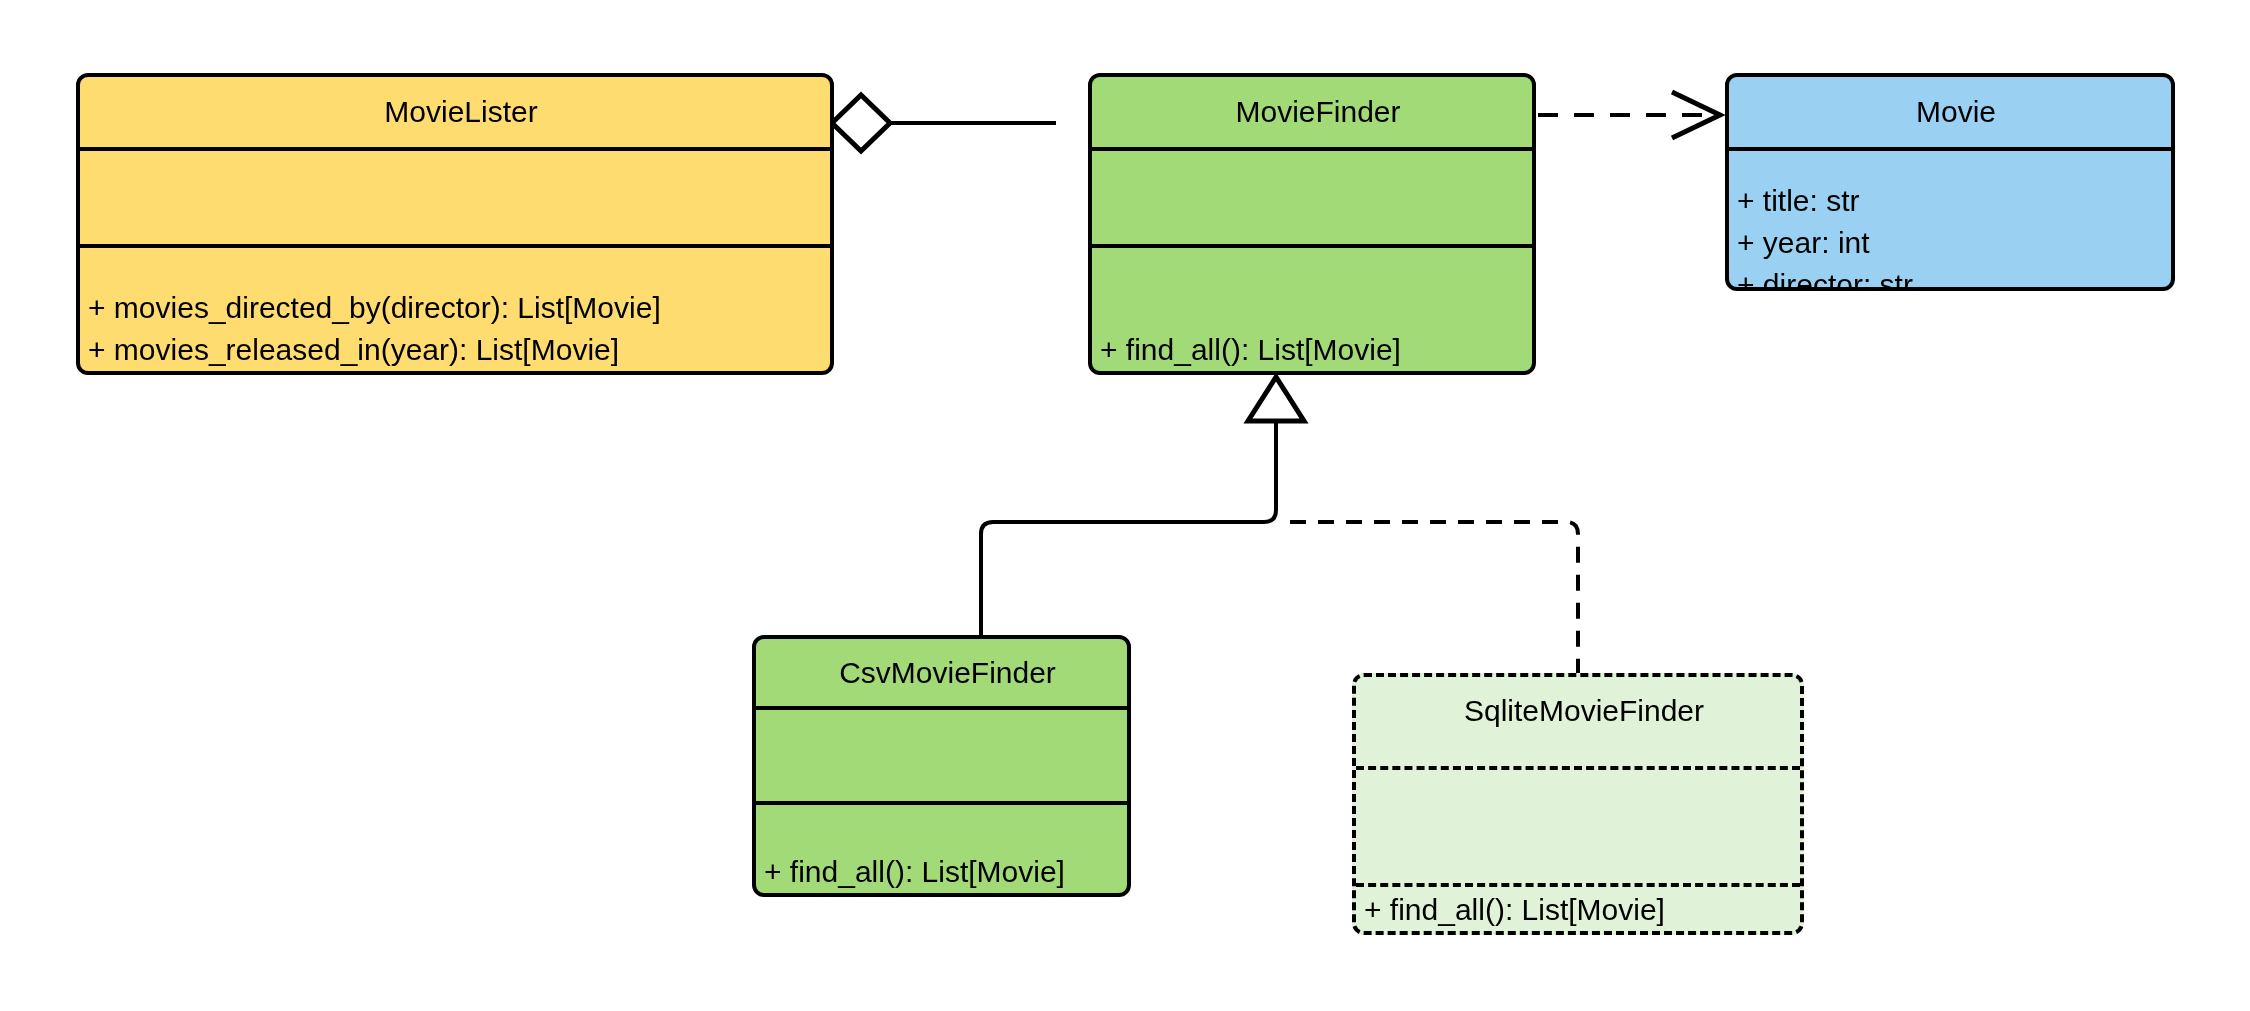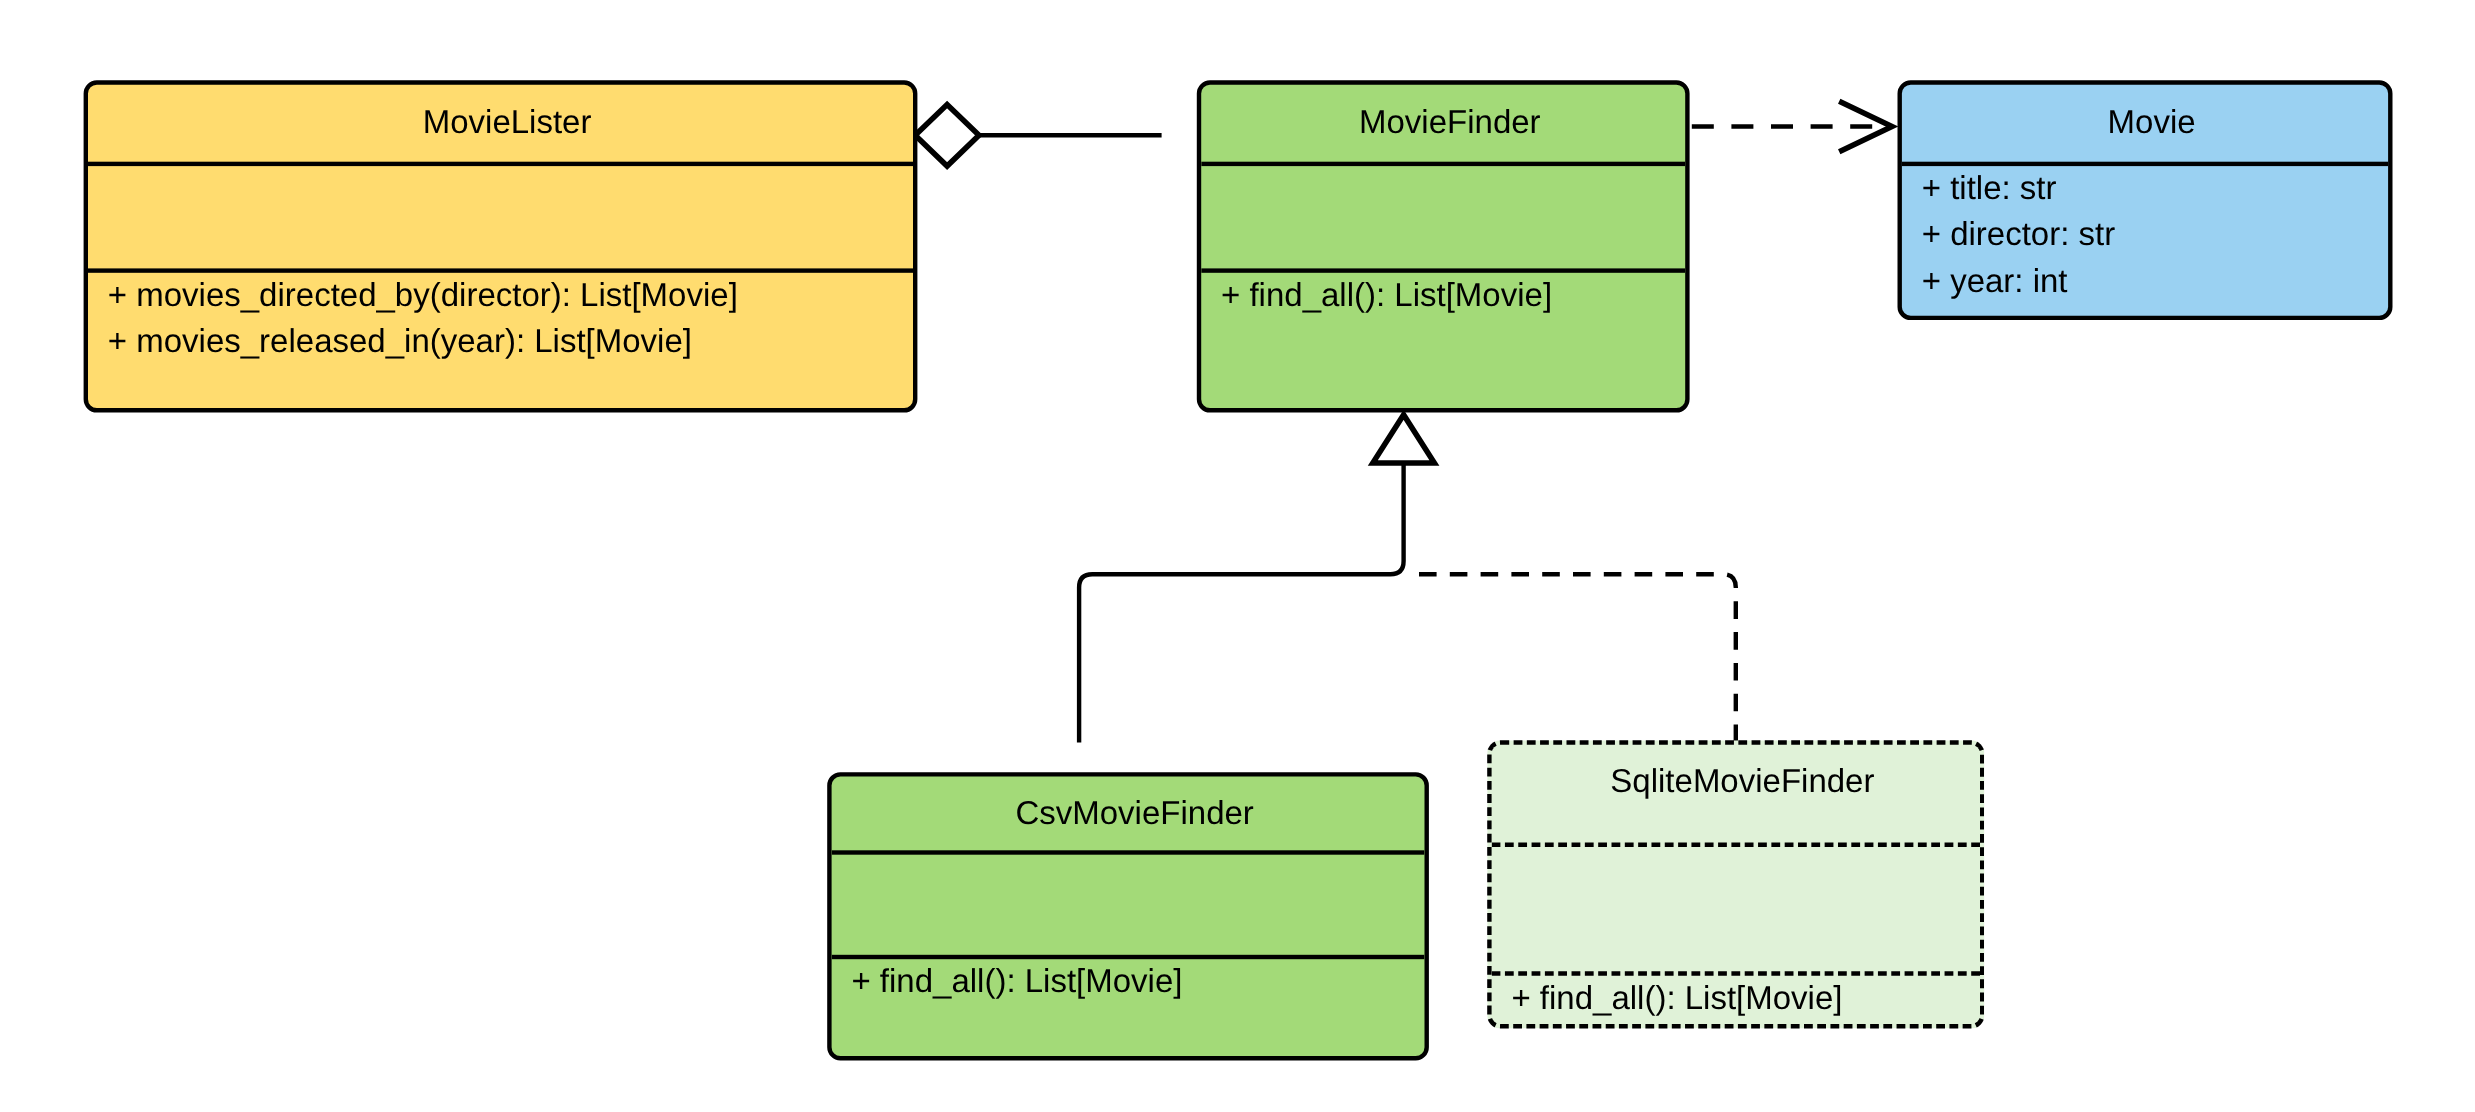--- a/index.html
+++ b/index.html
@@ -22,34 +22,34 @@
   .uml-class.dashed{border-style:dashed;}
   .compartment{box-sizing:border-box;flex:0 0 auto;}
   .compartment + .compartment{border-top:4px solid #000;}
   .uml-class.dashed .compartment + .compartment{border-top-style:dashed;}
   .title{
     display:flex;align-items:center;justify-content:center;
     height:70px;
     padding-left:12px;
   }
   .members{
-    display:flex;flex-direction:column;justify-content:flex-start;
-    padding-left:18px;
+    display:flex;flex-direction:column;justify-content:flex-end;
+    padding-left:8px;
     line-height:42px;
   }
   .methods{flex:1 1 auto;}
   
   #box-movielister .attrs,#box-moviefinder .attrs{height:97px;}
   #box-movie .attrs{height:159px;}
   #box-csv .title,#box-sqlite .title{height:67px;}
   #box-csv .attrs,#box-sqlite .attrs{height:95px;}
   #box-movielister{left:76px;top:73px;width:758px;height:302px;}
   #box-moviefinder{left:1052px;top:73px;width:448px;height:302px;margin-left:36px;}
   #box-movie{left:1725px;top:73px;width:450px;height:218px;}
-  #box-csv{left:752px;top:702px;width:547px;height:262px;}
+  #box-csv{left:752px;top:635px;width:379px;height:262px;}
   #box-sqlite{left:1352px;top:673px;width:452px;height:262px;}
 </style>
 </head>
 <body>
 
 <div class="canvas">
 
   <svg class="connectors" viewBox="0 0 2250 1011" xmlns="http://www.w3.org/2000/svg">
 
     <line x1="888" y1="123" x2="1056" y2="123" stroke="#000" stroke-width="4"></line>
@@ -78,22 +78,22 @@
     <div class="compartment attrs"></div>
     <div class="compartment methods members">
       <div>+ find_all(): List[Movie]</div>
     </div>
   </div>
 
   <div class="uml-class" id="box-movie" style="background: rgb(154, 209, 242);">
     <div class="compartment title">Movie</div>
     <div class="compartment attrs members">
       <div>+ title: str</div>
+      <div>+ year: int</div>
       <div>+ director: str</div>
-      <div>+ year: int</div>
     </div>
     <div class="compartment methods"></div>
   </div>
 
   <div class="uml-class" id="box-csv" style="background: rgb(163, 218, 120);">
     <div class="compartment title">CsvMovieFinder</div>
     <div class="compartment attrs"></div>
     <div class="compartment methods members">
       <div>+ find_all(): List[Movie]</div>
     </div>

